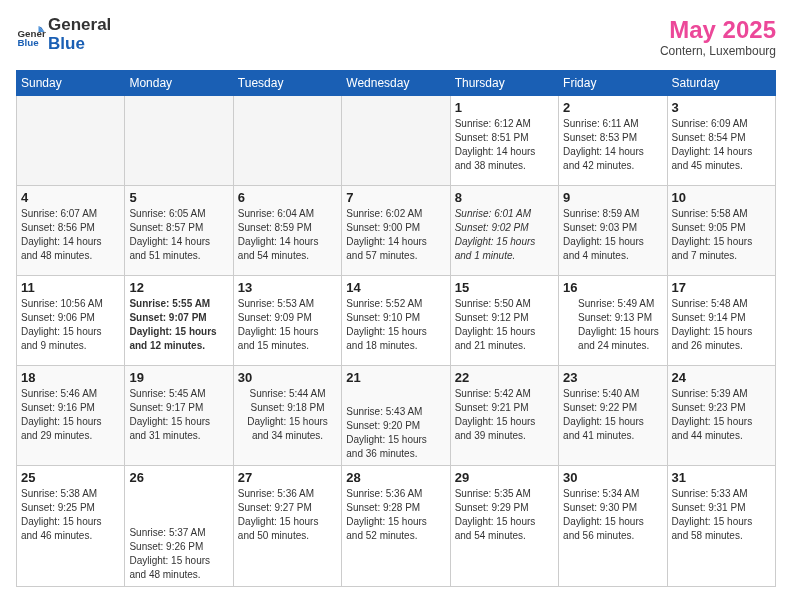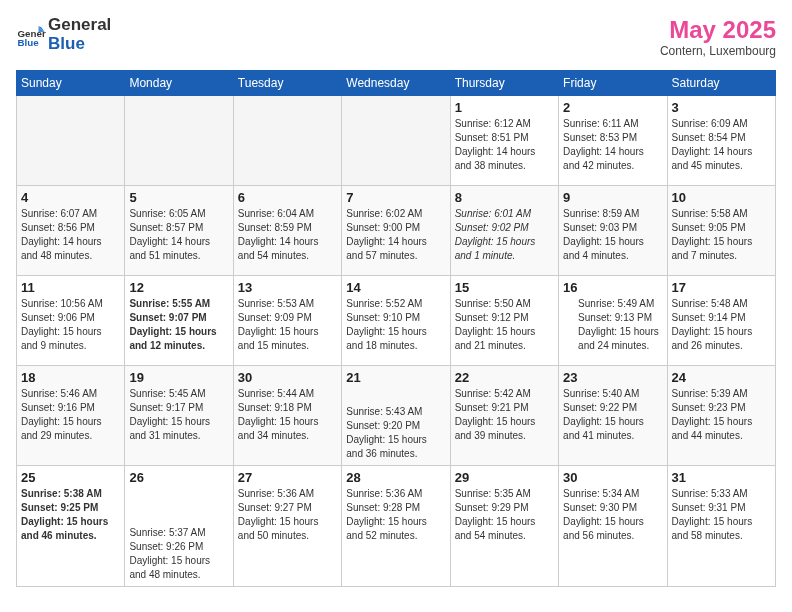--- a/index.html
+++ b/index.html
@@ -257,21 +257,21 @@
         </td>
         <td>
           <span class="day-num">19</span>
           <div class="day-info" style="white-space: pre-line;">Sunrise: 5:45 AM
 Sunset: 9:17 PM
 Daylight: 15 hours
 and 31 minutes.</div>
         </td>
         <td>
           <span class="day-num">30</span>
-          <div class="day-info" style="white-space: pre-line;">Sunrise: 5:44 AM
+          <div class="day-info" style="white-space: pre-line; text-align: center;">Sunrise: 5:44 AM
 Sunset: 9:18 PM
 Daylight: 15 hours
 and 34 minutes.</div>
         </td>
         <td>
           <span class="day-num">21</span>
           <div class="day-info" style="white-space: pre-line; margin-top: 20px;">Sunrise: 5:43 AM
 Sunset: 9:20 PM
 Daylight: 15 hours
 and 36 minutes.</div>
@@ -294,21 +294,21 @@
           <span class="day-num">24</span>
           <div class="day-info" style="white-space: pre-line;">Sunrise: 5:39 AM
 Sunset: 9:23 PM
 Daylight: 15 hours
 and 44 minutes.</div>
         </td>
       </tr>
       <tr>
         <td>
           <span class="day-num">25</span>
-          <div class="day-info" style="white-space: pre-line; font-weight: bold;">Sunrise: 5:38 AM
+          <div class="day-info" style="white-space: pre-line;">Sunrise: 5:38 AM
 Sunset: 9:25 PM
 Daylight: 15 hours
 and 46 minutes.</div>
         </td>
         <td>
           <span class="day-num">26</span>
           <div class="day-info" style="white-space: pre-line; margin-top: 41px;">Sunrise: 5:37 AM
 Sunset: 9:26 PM
 Daylight: 15 hours
 and 48 minutes.</div>

